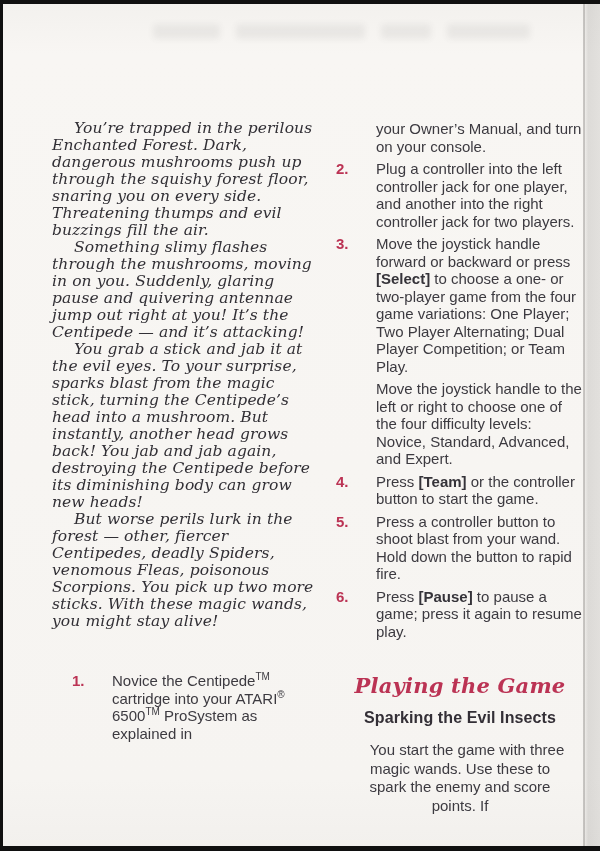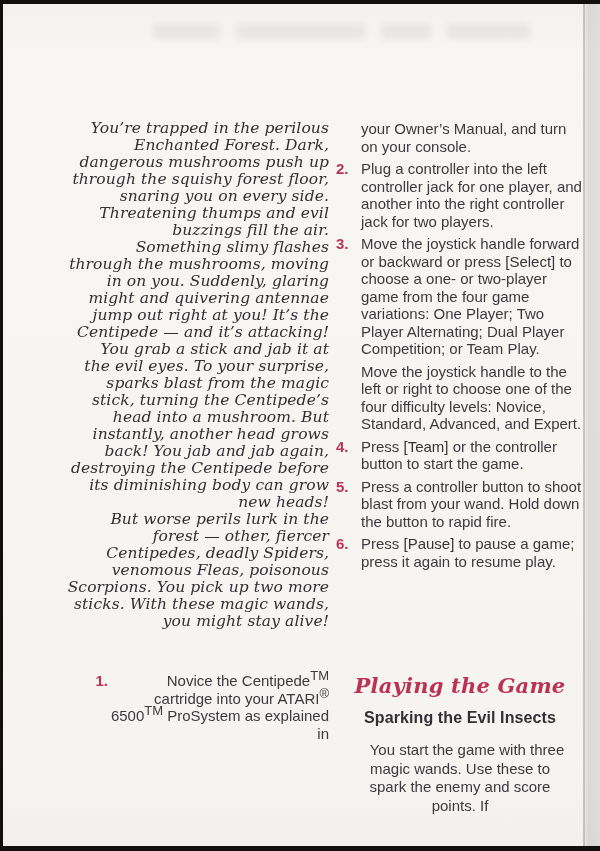--- a/index.html
+++ b/index.html
@@ -26,46 +26,47 @@
   
   .shadow{
     position:absolute;top:0;right:0;bottom:0;width:17px;
     background:linear-gradient(90deg,rgba(120,118,115,0) 0%,rgba(125,123,120,.22) 30%,rgba(150,148,145,.26) 50%,rgba(185,183,180,.34) 100%);
   }
   .shadow::before{
     content:"";position:absolute;left:0;top:0;bottom:0;width:2px;
     background:rgba(95,93,90,.30);
   }
   .col{position:absolute;top:116px;}
-  .col-left{left:60px;width:266px;text-align:right;}
+  .col-left{left:49px;width:266px;}
   .col-right{left:333px;width:248px;}
 
   .story p{
     margin:0;text-indent:22px;
     font:italic 15.5px/17px "DejaVu Serif",serif;
     color:#312f35;letter-spacing:.1px;
   }
   .bottom{position:absolute;top:552px;left:0;width:100%;}
   .col-right .bottom{top:554px;text-align:center;}
   .col-left .bottom{padding-left:20px;box-sizing:border-box;}
 
   .heading{
     margin:0 0 10px 0;
     font:italic bold 21px/24px "DejaVu Serif",serif;
     color:#bb3354;letter-spacing:.2px;
   }
   .step{
     display:flex;margin:0 0 5px 0;
     font:15px/17.5px "Liberation Sans",sans-serif;
     color:#3c3a40;
+    gap:15px;
   }
   .step .num{flex:0 0 25px;font-weight:bold;color:#bb3354;}
   .step .txt{flex:1;}
-  .step .txt b{font-weight:normal;color:#353339;}
-  sup{font-size:13px;line-height:0;}
+  .step .txt b{font-weight:bold;color:#353339;}
+  sup{font-size:10px;line-height:0;}
   .subheading{
     margin:6px 0 2px 0;
     font:bold 16px/19px "Liberation Sans",sans-serif;
     color:#332f36;letter-spacing:.1px;
   }
   .bodytext{
     margin:14px;text-indent:14px;
     font:15px/18.5px "Liberation Sans",sans-serif;
     color:#3c3a40;
   }
@@ -80,21 +81,21 @@
       <i></i>
         <i></i>
         <i></i>
         <i></i>
     </div>
 
     <div class="col col-left">
       <div class="story" id="story">
   <p>You’re trapped in the perilous Enchanted Forest. Dark, dangerous mushrooms push up through the squishy forest floor, snaring you on every side. Threatening thumps and evil buzzings fill the air.</p>
 
-  <p>Something slimy flashes through the mushrooms, moving in on you. Suddenly, glaring might and quivering antennae jump out right at you! It’s the Centipede — and it’s attacking!</p>
+  <p>Something slimy flashes through the mushrooms, moving in on you. Suddenly, glaring pause and quivering antennae jump out right at you! It’s the Centipede — and it’s attacking!</p>
 
   <p>You grab a stick and jab it at the evil eyes. To your surprise, sparks blast from the magic stick, turning the Centipede’s head into a mushroom. But instantly, another head grows back! You jab and jab again, destroying the Centipede before its diminishing body can grow new heads!</p>
 
   <p>But worse perils lurk in the forest — other, fiercer Centipedes, deadly Spiders, venomous Fleas, poisonous Scorpions. You pick up two more sticks. With these magic wands, you might stay alive!</p>
 </div>
       <div class="bottom">
         <div id="left-steps">
   <div class="step">
     <span class="num">1.</span>
     <span class="txt"><span>Novice the Centipede</span><sup>TM</sup><span> cartridge into your ATARI</span><sup>®</sup><span> 6500</span><sup>TM</sup><span> ProSystem as explained in</span></span>

